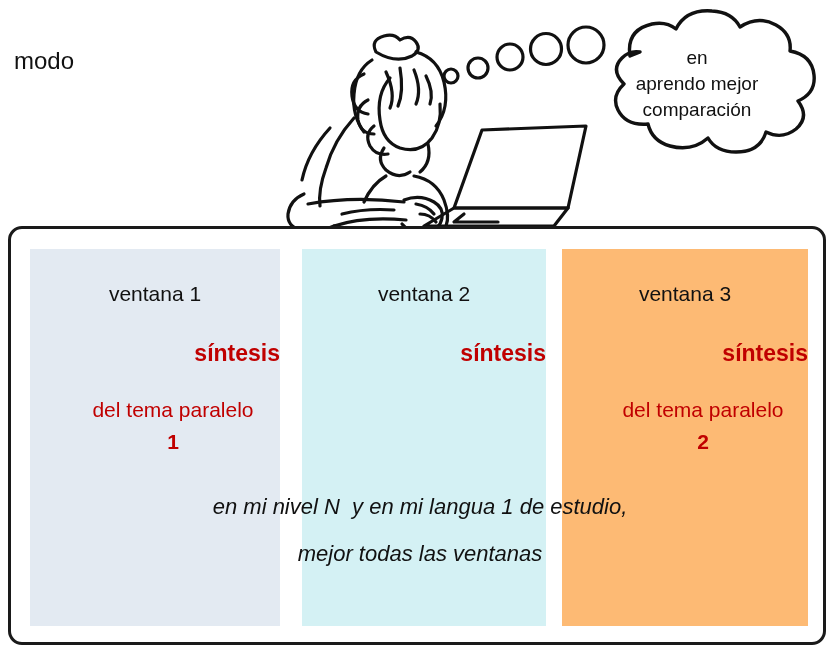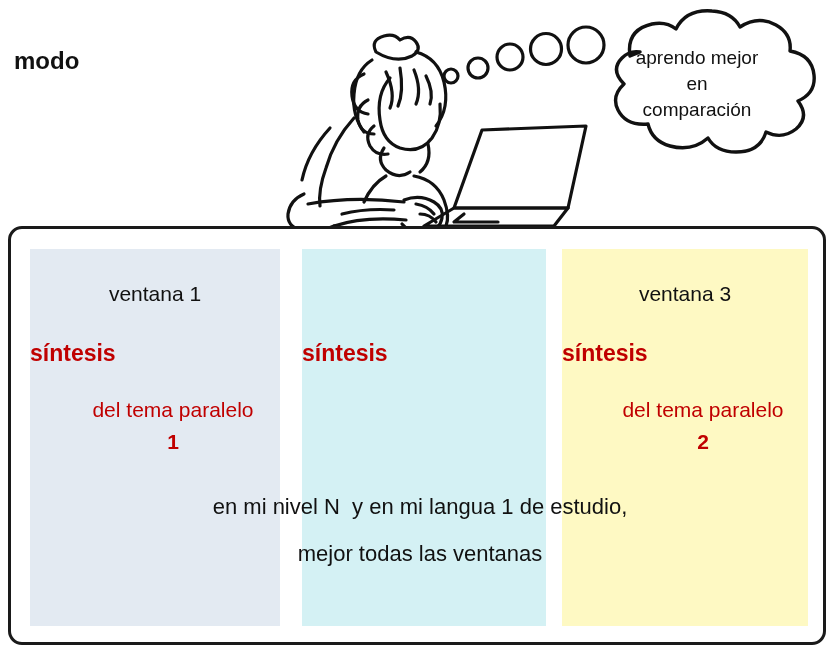--- a/index.html
+++ b/index.html
@@ -25,21 +25,20 @@
   }
 
   #mode-label {
     position: absolute;
     left: 14px;
     top: 49px;
     font-size: 24px;
     line-height: 1;
     color: #111111;
     letter-spacing: 0px;
-    font-weight: bold;
   }
 
   #mode-value {
     position: absolute;
     left: 14px;
     top: 94px;
     font-size: 49px;
     font-weight: bold;
     line-height: 1;
     color: #c00000;
@@ -113,21 +112,21 @@
     font-size: 21px;
     line-height: 1;
     color: #111111;
   }
 
   .col-synthesis {
     position: absolute;
     top: 93px;
     left: 0;
     width: 100%;
-    text-align: left;
+    text-align: right;
     font-size: 23px;
     font-weight: bold;
     line-height: 1;
     color: #c00000;
   }
 
   .col-desc {
     position: absolute;
     top: 145px;
     left: 0;
@@ -144,21 +143,21 @@
     position: absolute;
     left: 0;
     top: 254px;
     width: 818px;
     text-align: center;
     font-size: 22px;
     line-height: 47px;
     color: #111111;
     pointer-events: none;
   }
-  #footer-note div { white-space: pre; }
+  #footer-note div { white-space: pre; font-style: italic; }
 
   svg { display: block; overflow: visible; }
 </style>
 </head>
 <body>
 
 <div id="header-area">
 
   <div id="mode-label">modo</div>
 
@@ -229,44 +228,45 @@
                q22 4 24 24 q2 18 -16 26
                q12 16 -2 28 q-14 11 -30 3
                q-6 20 -30 20 q-20 0 -28 -14
                q-16 14 -38 8 q-18 -5 -22 -22
                q-22 2 -30 -14 q-7 -14 6 -26
                q-14 -14 -2 -26 q8 -8 18 -6 Z"></path>
     </svg>
   </div>
 
   <div id="cloud-text">
+    <div>en</div>
     <div>aprendo mejor</div>
-    <div>en</div>
     <div>comparación</div>
   </div>
 </div>
 
 <div id="panel">
 
   <div class="window-col" id="window-col-1" style="background: rgb(227, 234, 242);">
     <div class="col-title">ventana 1</div>
     <div class="col-synthesis">síntesis</div>
     <div class="col-desc">
       <div>del tema paralelo</div>
       <div class="strong">1</div>
     </div>
   </div>
 
   <div class="window-col" id="window-col-2" style="background: rgb(212, 241, 244);">
+    <div class="col-title">ventana 2</div>
     <div class="col-synthesis">síntesis</div>
     <div class="col-desc">
     </div>
   </div>
 
-  <div class="window-col" id="window-col-3" style="background: #fef9c3;">
+  <div class="window-col" id="window-col-3" style="background: #fdba74;">
     <div class="col-title">ventana 3</div>
     <div class="col-synthesis">síntesis</div>
     <div class="col-desc">
       <div>del tema paralelo</div>
       <div class="strong">2</div>
     </div>
   </div>
 
   <div id="footer-note">
     <div>en mi nivel N  y en mi langua 1 de estudio,</div>

